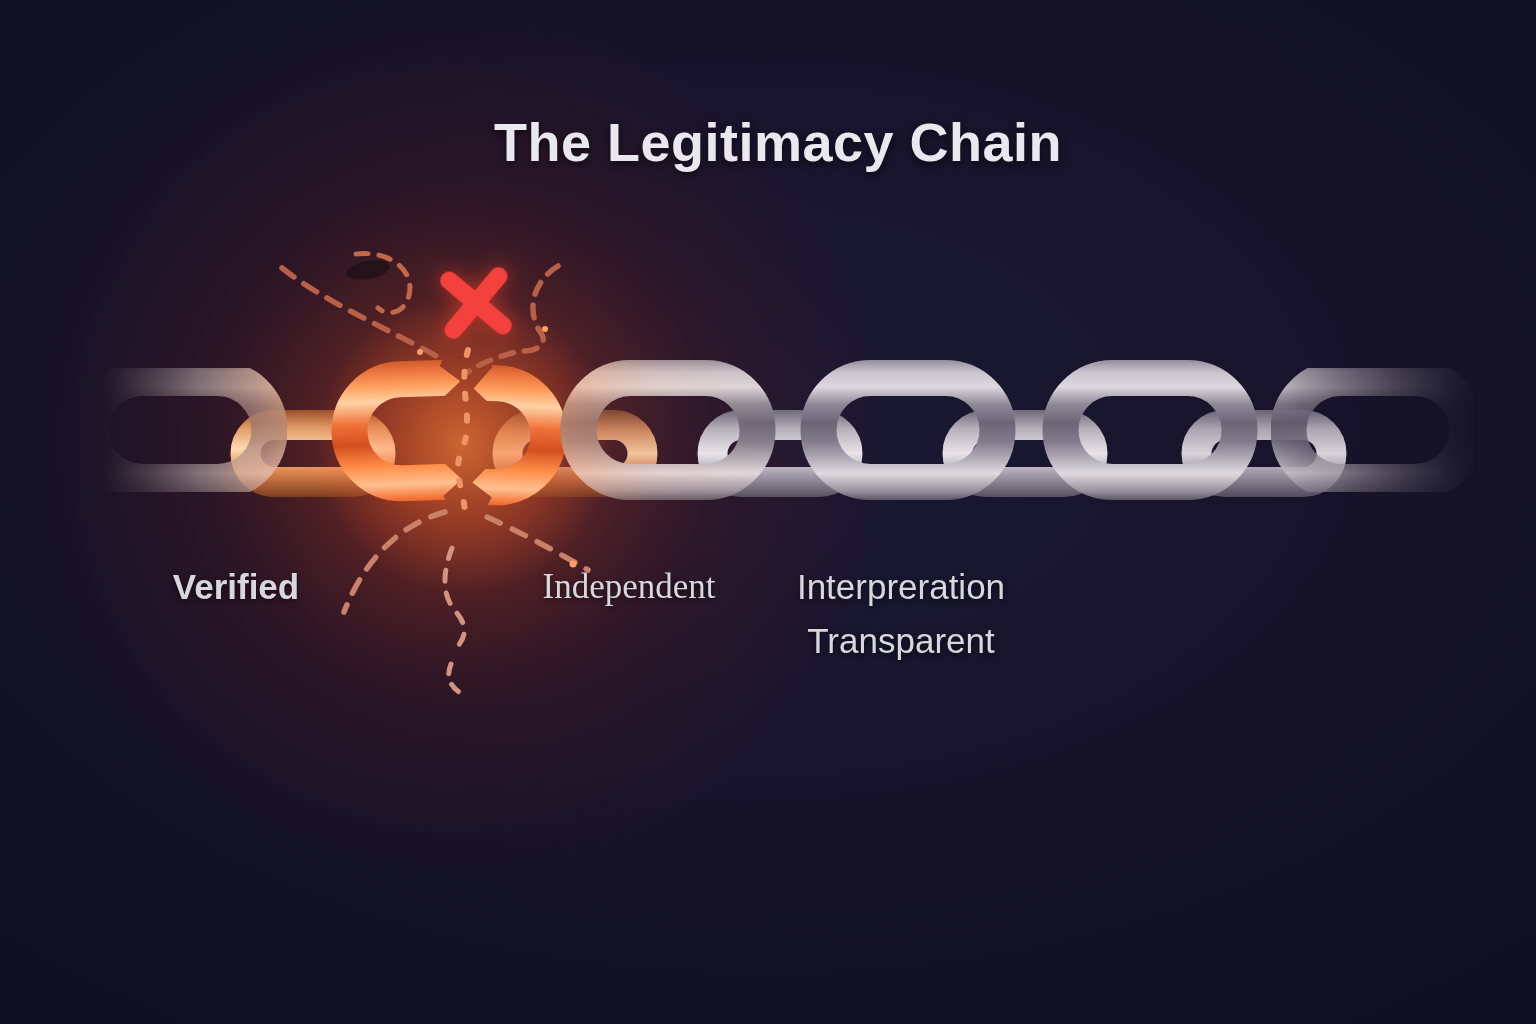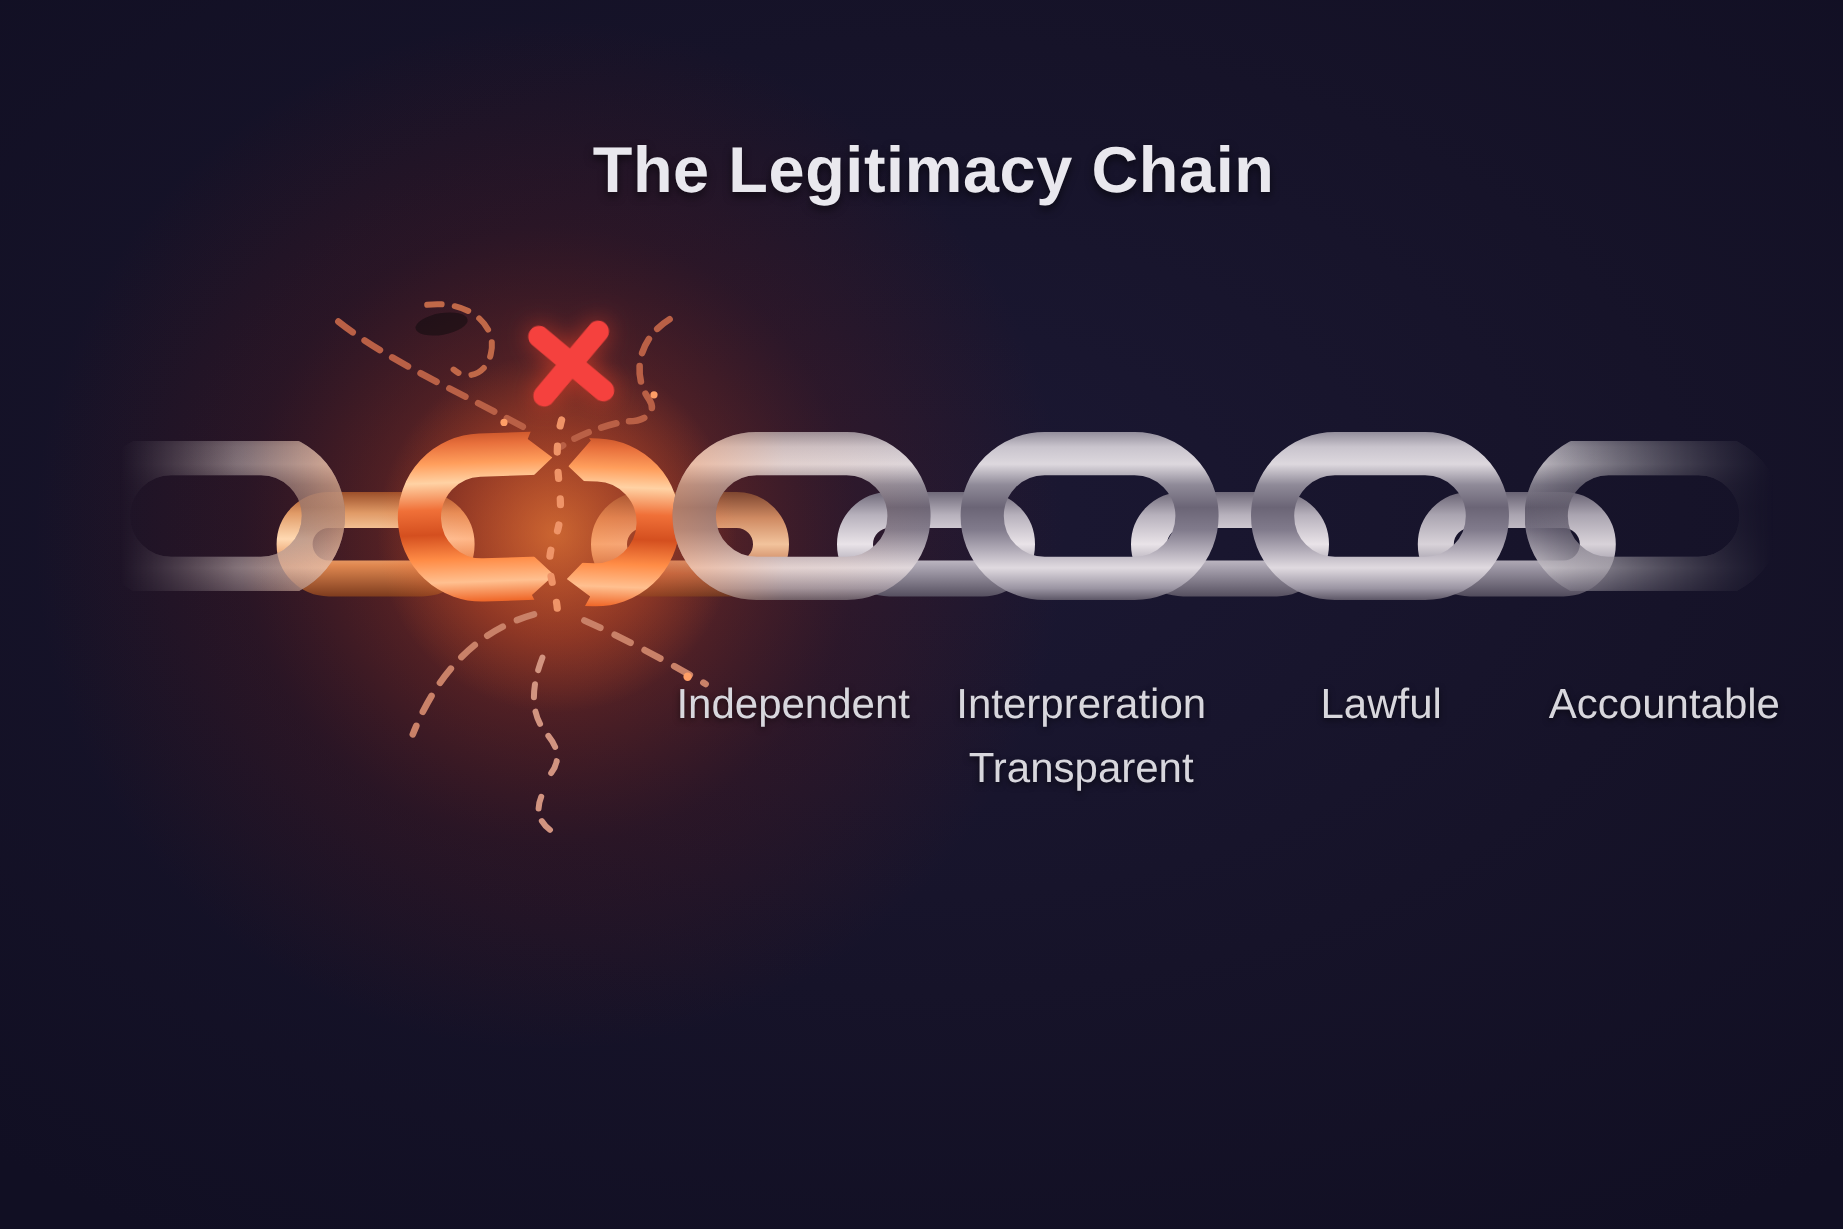--- a/index.html
+++ b/index.html
@@ -14,21 +14,21 @@
     text-align:center;font-size:54px;font-weight:700;letter-spacing:.5px;
     color:#e9e8ee;text-shadow:0 3px 7px rgba(0,0,0,.55);
   }
   .stage-label{
     position:absolute;top:560px;text-align:center;
     font-size:35px;line-height:54px;color:#d8d7dd;
     text-shadow:0 2px 5px rgba(0,0,0,.55);
   }
   .stage-label.bold{font-weight:700;}
   .lbl-0{left:111px;width:250px;}
-  .lbl-1{left:536px;width:250px;}
+  .lbl-1{left:504px;width:250px;font-family:Liberation Serif, serif;}
   .lbl-2{left:765px;width:272px;}
   .lbl-3{left:1040px;width:222px;}
   .lbl-4{left:1262px;width:250px;}
   .x-mark{filter:drop-shadow(0 0 10px rgba(255,70,40,.55));}
 </style>
 </head>
 <body>
 
 <div class="stage">
 
@@ -187,29 +187,28 @@
     <g class="x-mark" transform="translate(476,303) rotate(-5)" fill="#f5413e">
       <rect x="-44" y="-9" width="88" height="18" rx="9" transform="rotate(45)"></rect>
       <rect x="-44" y="-9" width="88" height="18" rx="9" transform="rotate(-45)"></rect>
     </g>
   </svg>
 
   <h1 class="title">The Legitimacy Chain</h1>
 
   <div>
     <div class="stage-label bold lbl-0">
+      <div>Verified</div>
     </div>
     <div class="stage-label lbl-1">
       <div>Independent</div>
     </div>
     <div class="stage-label lbl-2">
       <div>Interpreration</div>
       <div>Transparent</div>
     </div>
     <div class="stage-label lbl-3">
-      <div>Lawful</div>
     </div>
     <div class="stage-label lbl-4">
-      <div>Accountable</div>
     </div>
   </div>
 
 </div>
 
 </body></html>

